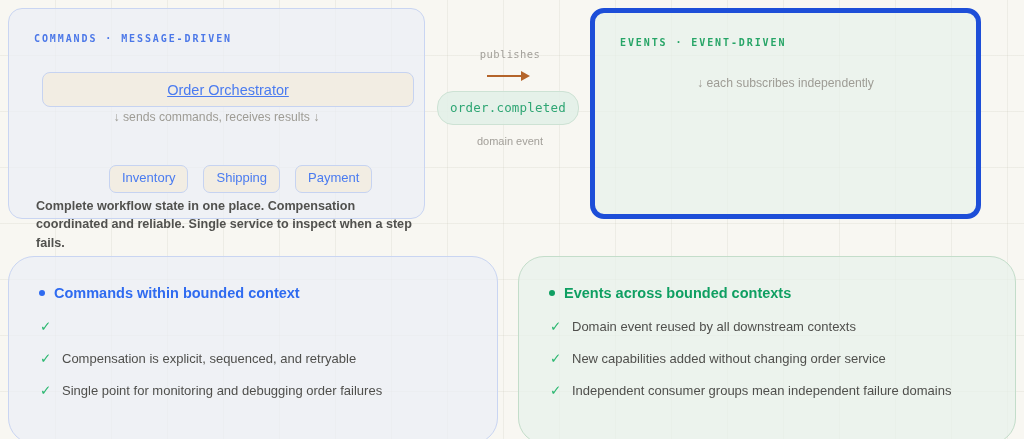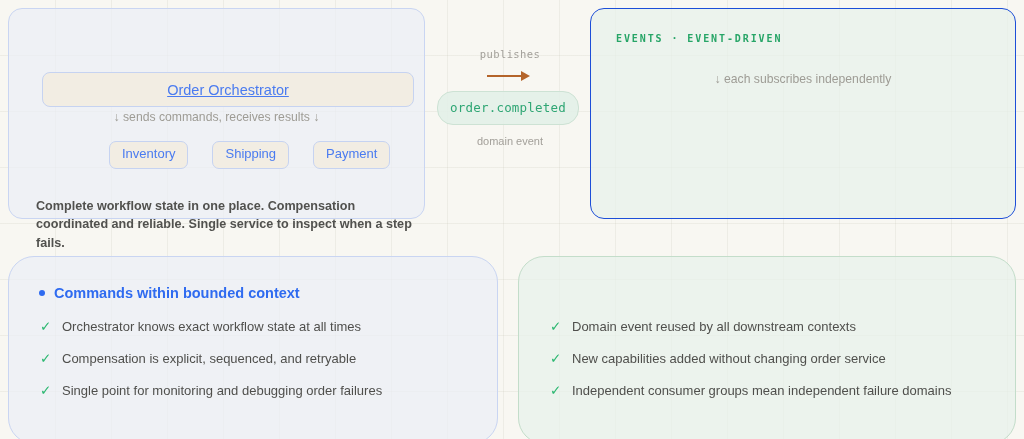--- a/index.html
+++ b/index.html
@@ -36,24 +36,24 @@
     left: 8px;
     top: 8px;
     width: 417px;
     height: 211px;
     background: rgba(235,238,245,0.72);
     border: 1px solid #c9d5f2;
   }
   .panel-events {
     left: 590px;
     top: 8px;
-    width: 426px;
+    width: 391px;
     height: 211px;
     background: rgba(232,241,234,0.72);
-    border: 1px solid #1d4ed8;
+    border: 5px solid #1d4ed8;
   }
 
   .eyebrow {
     position: absolute;
     top: 24px;
     left: 25px;
     font-family: "DejaVu Sans Mono", monospace;
     font-size: 10px;
     font-weight: 700;
     letter-spacing: 1.9px;
@@ -85,21 +85,22 @@
     text-align: center;
     color: #9e9c95;
     font-size: 12.2px;
   }
   .hint-commands { left: 0; top: 101px; }
   .hint-events   { left: 0; top: 63px; }
 
   .chiprow {
     position: absolute;
     display: flex;
-    gap: 24px;
+    gap: 15px;
+    margin-top: 24px;
   }
   .chiprow-commands { left: 100px; top: 132px; }
 
   .chip {
     background: #f2ede3;
     border-radius: 7px;
     padding: 5px 12px 6px;
     font-size: 13px;
     box-sizing: border-box;
     line-height: 1.15;
@@ -241,20 +242,21 @@
     flex: 0 0 auto;
     width: 11px;
   }
 </style>
 </head>
 <body>
 
 <div class="stage">
 
   <section class="panel panel-commands">
+    <div class="eyebrow eyebrow-commands">COMMANDS · MESSAGE-DRIVEN</div>
 
     <div class="orchestrator">
       <span>Order Orchestrator</span>
     </div>
 
     <div class="hint hint-commands">↓ sends commands, receives results ↓</div>
 
     <div class="chiprow chiprow-commands">
       <span class="chip chip-blue">Inventory</span>
       <span class="chip chip-blue">Shipping</span>
@@ -285,34 +287,37 @@
   </section>
 
   <section class="panel-bottom panel-bottom-left">
     <div class="summary-title title-blue">
       <span class="dot"></span>
       <span>Commands within bounded context</span>
     </div>
     <ul class="bullets">
       <li>
         <span class="tick">✓</span>
-        <span>Orchestrator knows exact workflow state at all times</span>
       </li>
       <li>
         <span class="tick">✓</span>
         <span>Compensation is explicit, sequenced, and retryable</span>
       </li>
       <li>
         <span class="tick">✓</span>
         <span>Single point for monitoring and debugging order failures</span>
       </li>
     </ul>
   </section>
 
   <section class="panel-bottom panel-bottom-right">
+    <div class="summary-title title-green">
+      <span class="dot"></span>
+      <span>Events across bounded contexts</span>
+    </div>
     <ul class="bullets">
       <li>
         <span class="tick">✓</span>
         <span>Domain event reused by all downstream contexts</span>
       </li>
       <li>
         <span class="tick">✓</span>
         <span>New capabilities added without changing order service</span>
       </li>
       <li>

